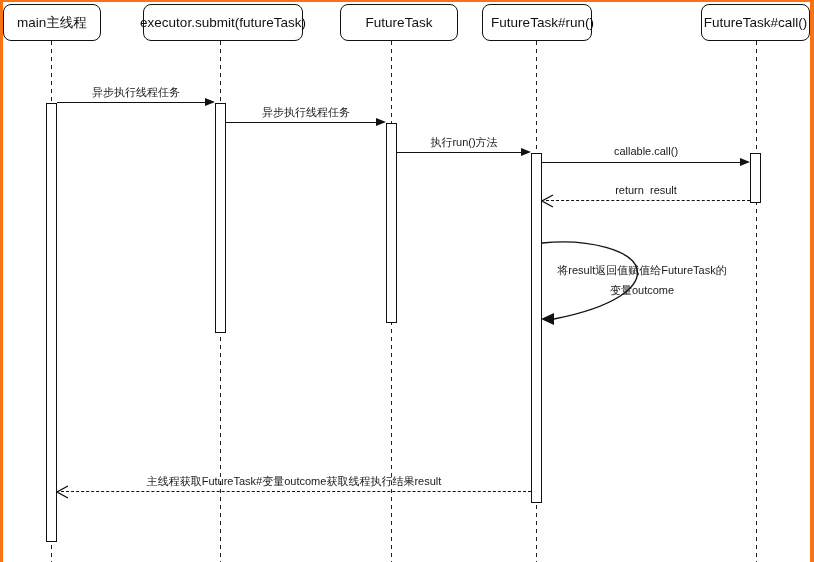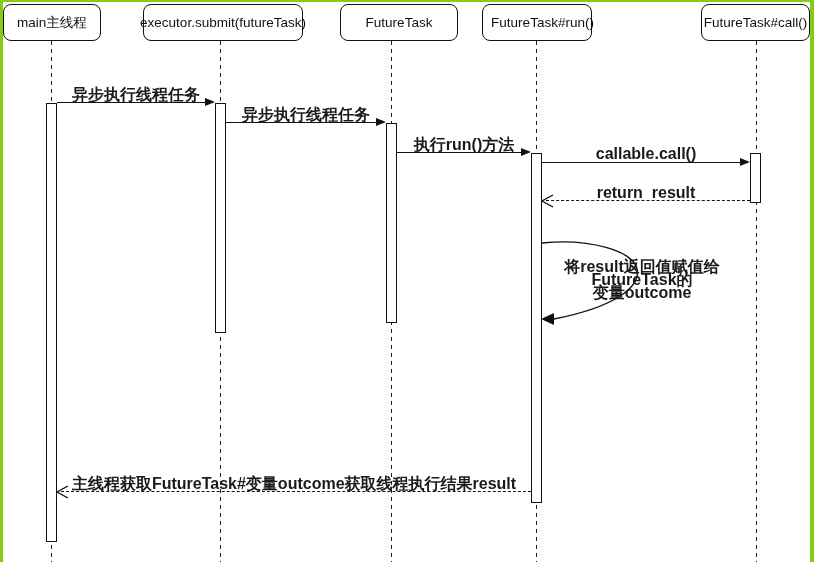--- a/index.html
+++ b/index.html
@@ -1,18 +1,18 @@
 <!DOCTYPE html>
 <html><head>
 <meta charset="utf-8">
 <style>
   * { margin: 0; padding: 0; box-sizing: border-box; }
   html, body { width: 814px; height: 562px; background: #f0f0f0; overflow: hidden;
                font-family: "Liberation Sans", sans-serif; }
-  #stage { position: relative; width: 814px; height: 562px; background: #84cc16; }
+  #stage { position: relative; width: 814px; height: 562px; background: #f97316; }
   #canvas { position: absolute; left: 3px; top: 2px; width: 807px; height: 560px;
             background: #ffffff; }
 
   .participant { position: absolute; top: 4px; height: 37px; background: #fff;
                  border: 1px solid #111; border-radius: 8px; display: flex;
                  align-items: center; justify-content: center; font-size: 13.5px;
                  color: #111; z-index: 5; white-space: nowrap; }
 
   .lifeline { position: absolute; top: 41px; width: 1px; bottom: 0; z-index: 1;
               background: repeating-linear-gradient(to bottom, #222 0 4px, transparent 4px 8px); }
@@ -21,23 +21,23 @@
                 border: 1px solid #111; z-index: 2; }
 
   .msg-line-solid { position: absolute; height: 0; border-top: 1.4px solid #111; z-index: 3; }
   .msg-line-dashed { position: absolute; height: 0; border-top: 1.4px dashed #111; z-index: 3; }
 
   .head-filled { position: absolute; width: 0; height: 0; z-index: 4;
                  border-top: 4.5px solid transparent; border-bottom: 4.5px solid transparent;
                  border-left: 10px solid #111; }
   .head-open { position: absolute; z-index: 4; }
 
-  .msg-label { position: absolute; font-size: 16px; color: #1a1a1a; z-index: 6;
-               white-space: pre; transform: translateX(-50%); font-weight: bold; }
-  .msg-label.two-line { text-align: center; line-height: 13px; white-space: pre-line; }
+  .msg-label { position: absolute; font-size: 11px; color: #1a1a1a; z-index: 6;
+               white-space: pre; transform: translateX(-50%); }
+  .msg-label.two-line { text-align: center; line-height: 20px; white-space: pre-line; }
 
   .self-loop-svg { position: absolute; z-index: 3; }
 </style>
 </head>
 <body>
 
 <div id="stage">
   <div id="canvas"></div>
 
   <div class="lifeline" style="left:51px;"></div>

